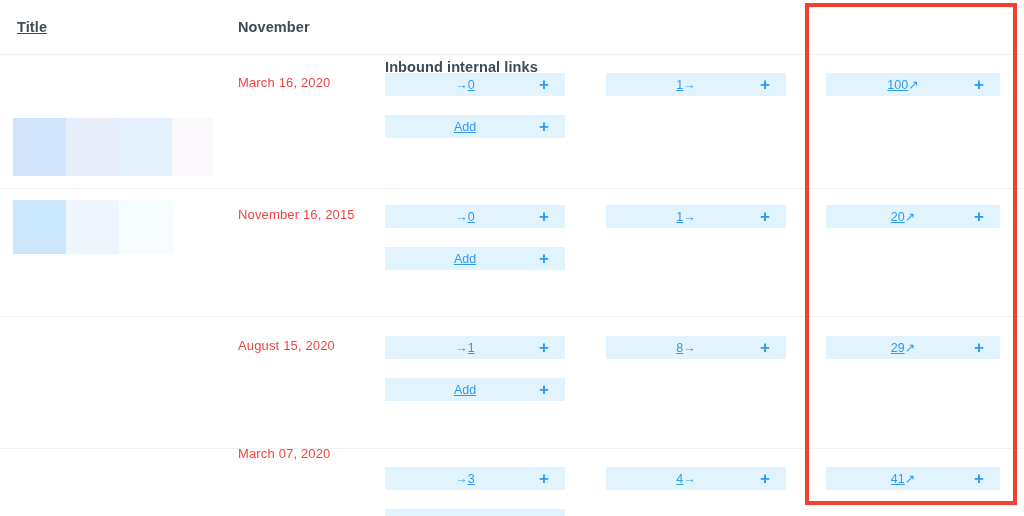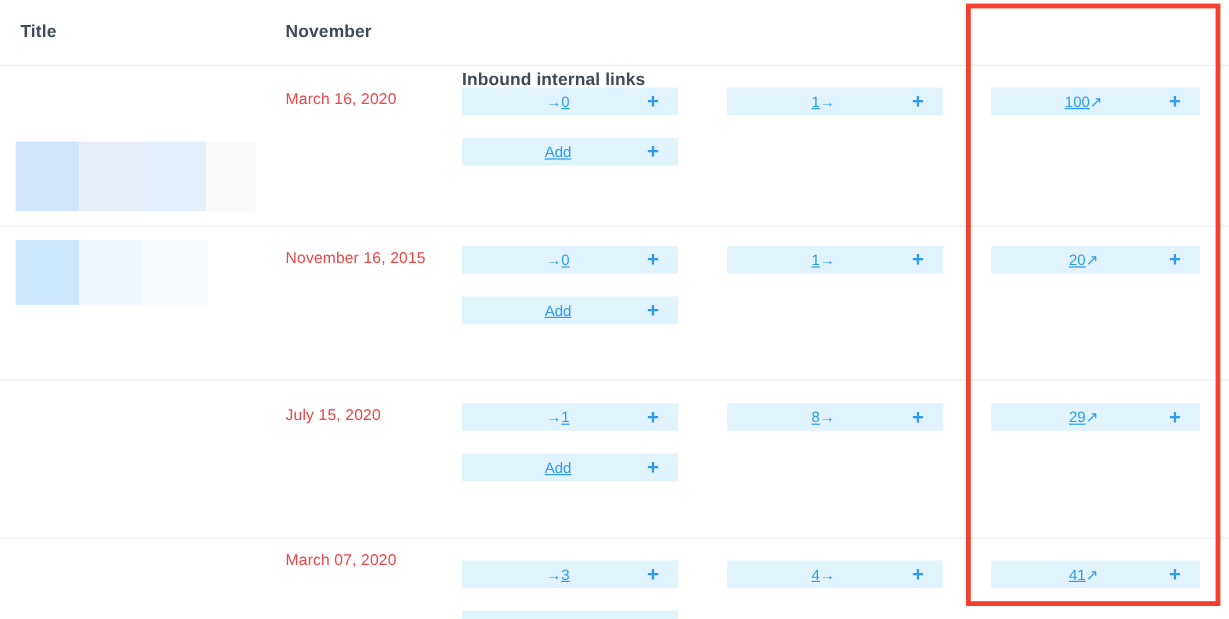--- a/index.html
+++ b/index.html
@@ -46,21 +46,21 @@
   }
   .th {
     position: absolute;
     top: 19px;
     font-size: 14.5px;
     font-weight: bold;
     color: #3f4a58;
     letter-spacing: 0.1px;
     white-space: nowrap;
   }
-  .th-title      { left: 17px; }
+  .th-title      { left: 17px; text-decoration: underline; }
   .th-published  { left: 238px; }
   .th-inbound    { left: 385px; margin-top: 40px; }
   .th-outbound-i { left: 605px; }
   .th-outbound-e { left: 826px; }
 
   .sort-caret {
     display: inline-block;
     margin-left: 9px;
     font-size: 9px;
     color: #6b7582;
@@ -208,21 +208,21 @@
     </div>
 
     <div class="pill pill-out-ext" style="top:205px">
       <span class="pill-label"><span>20</span><span class="arrow">↗</span></span>
       <span class="pill-plus">+</span>
     </div>
   </div>
   <div class="hline" style="top:316px"></div>
 
   <div class="row">
-    <div class="cell date-cell" style="top:338px">July 15, 2020</div>
+    <div class="cell date-cell" style="top:338px">August 15, 2020</div>
 
     <div class="pill pill-inbound" style="top:336px">
       <span class="pill-label"><span class="arrow">→</span><span>1</span></span>
       <span class="pill-plus">+</span>
     </div>
 
     <div class="pill pill-inbound" style="top:378px">
       <span class="pill-label">Add</span>
       <span class="pill-plus">+</span>
     </div>
@@ -233,21 +233,21 @@
     </div>
 
     <div class="pill pill-out-ext" style="top:336px">
       <span class="pill-label"><span>29</span><span class="arrow">↗</span></span>
       <span class="pill-plus">+</span>
     </div>
   </div>
   <div class="hline" style="top:448px"></div>
 
   <div class="row">
-    <div class="cell date-cell" style="top:459px">March 07, 2020</div>
+    <div class="cell date-cell" style="top:446px">March 07, 2020</div>
 
     <div class="pill pill-inbound" style="top:467px">
       <span class="pill-label"><span class="arrow">→</span><span>3</span></span>
       <span class="pill-plus">+</span>
     </div>
 
     <div class="pill pill-inbound" style="top:509px">
       <span class="pill-label">Add</span>
       <span class="pill-plus">+</span>
     </div>

